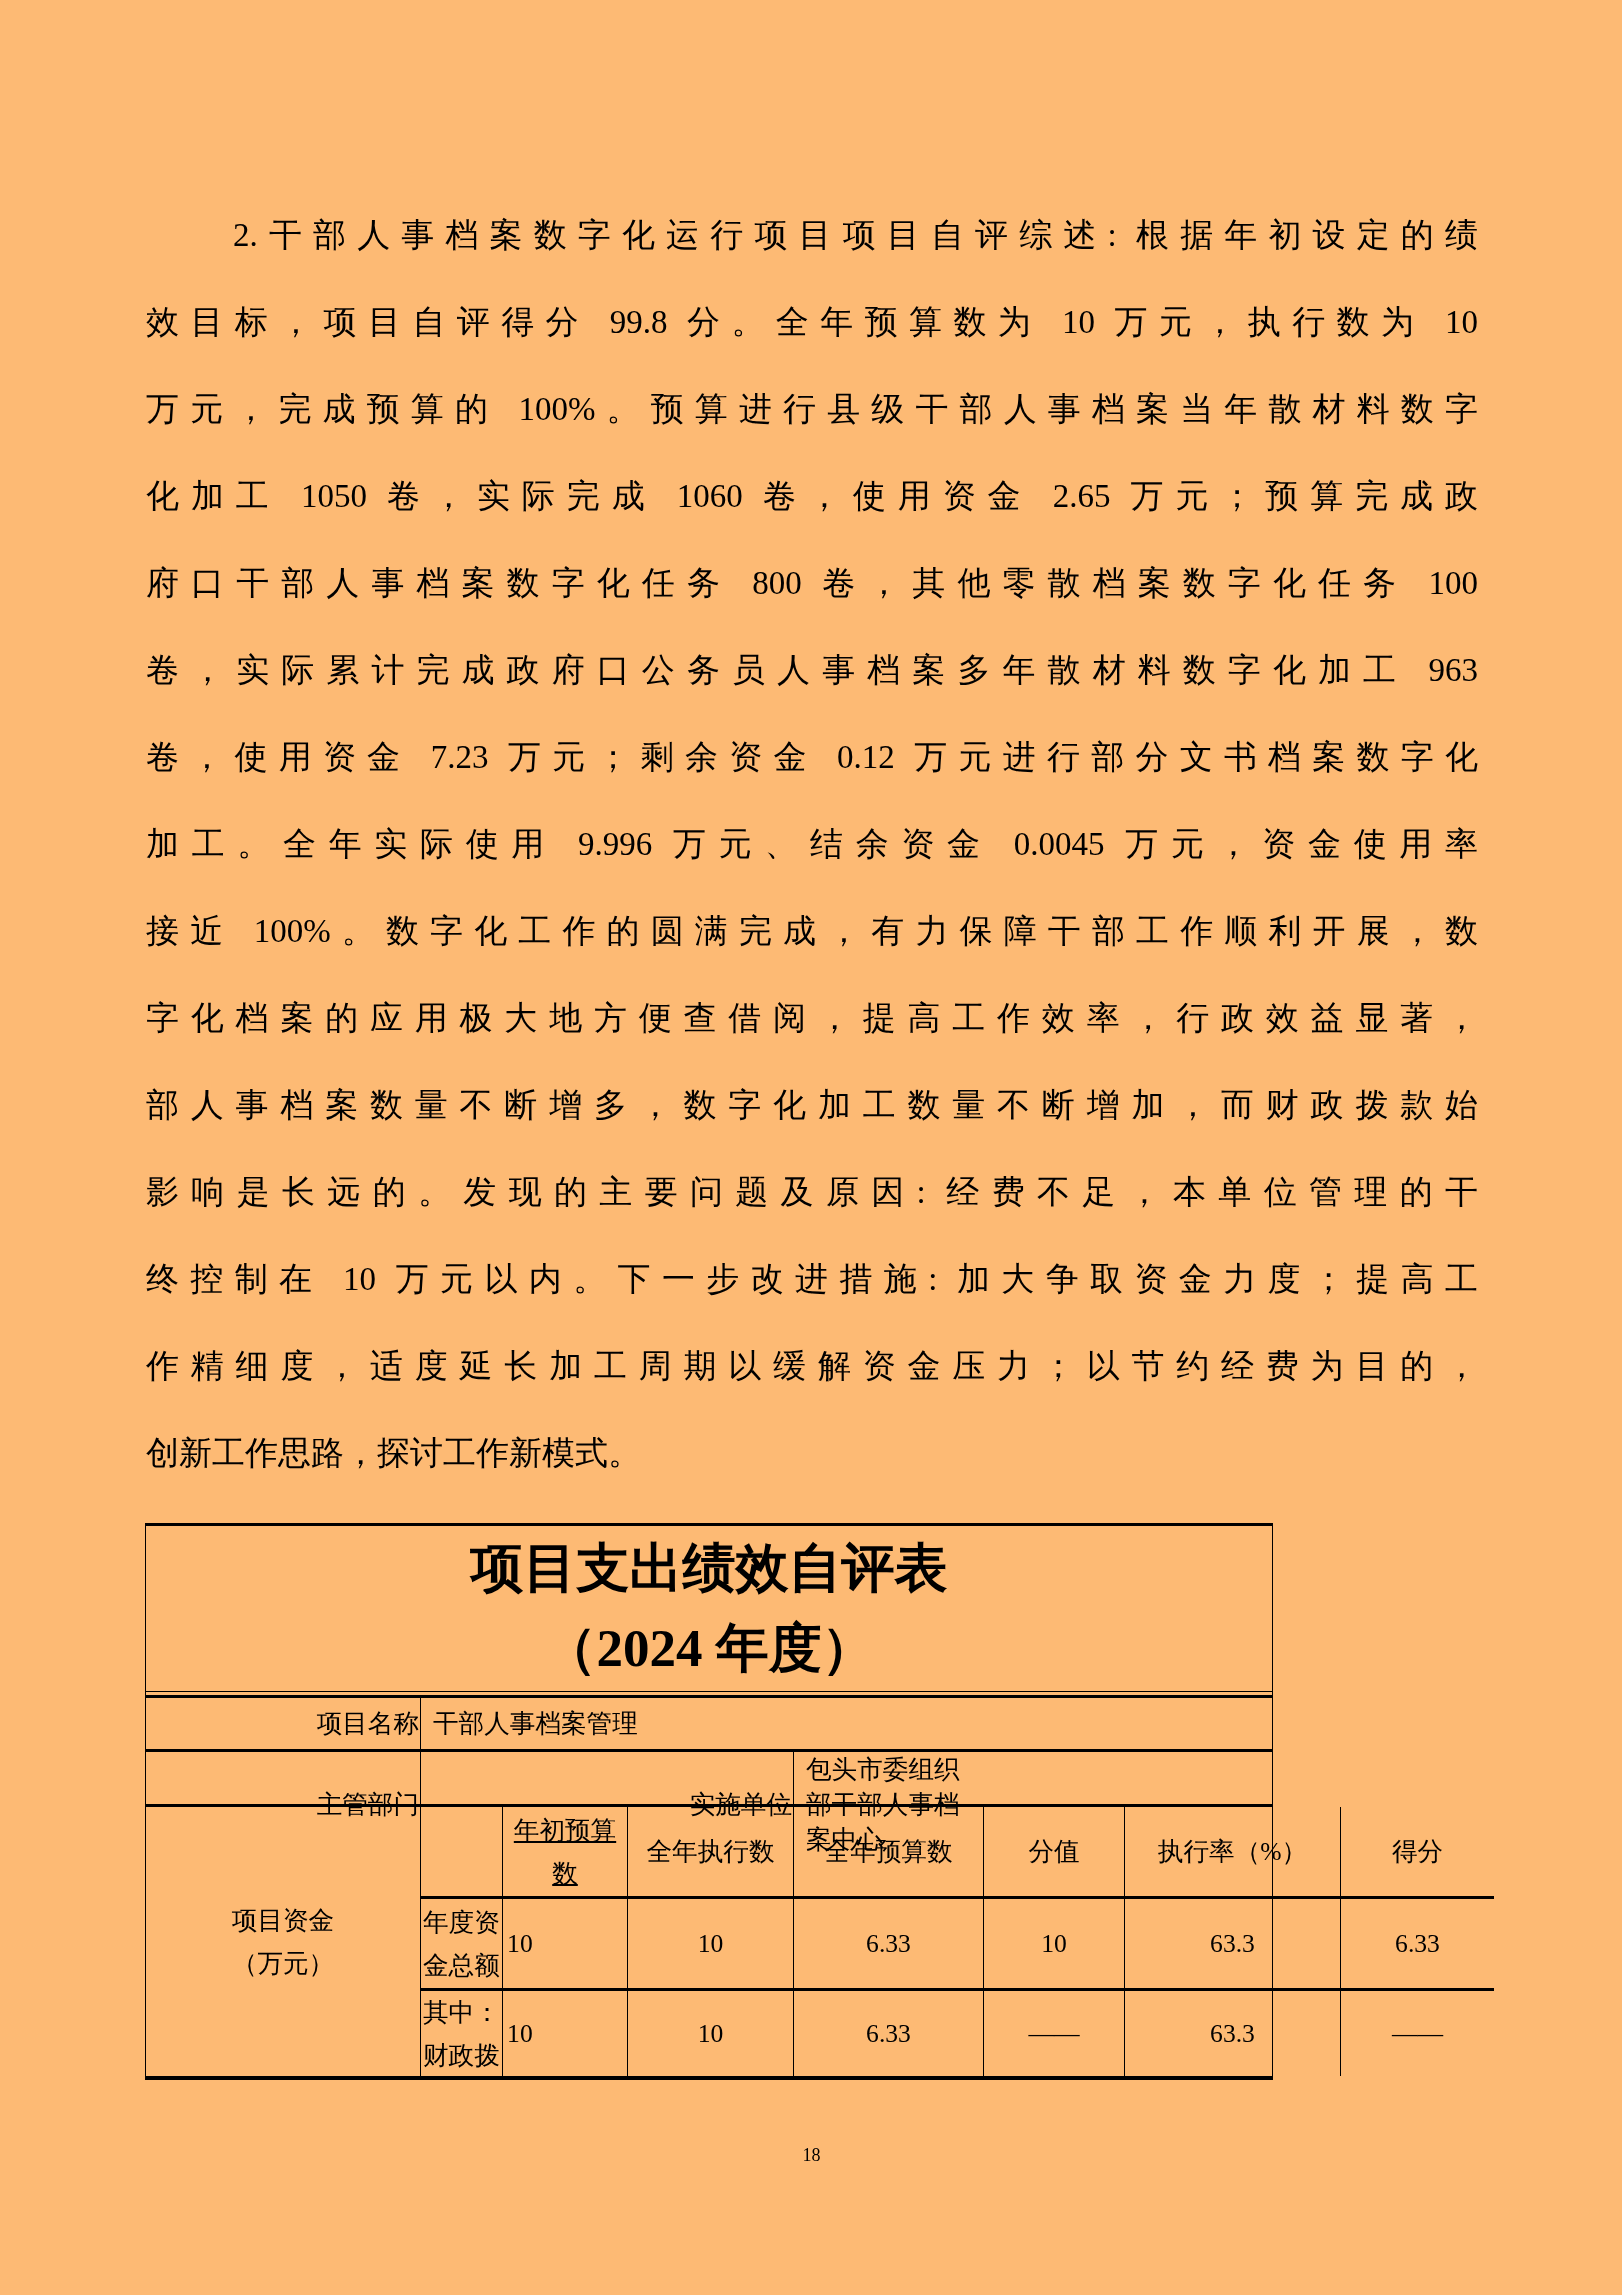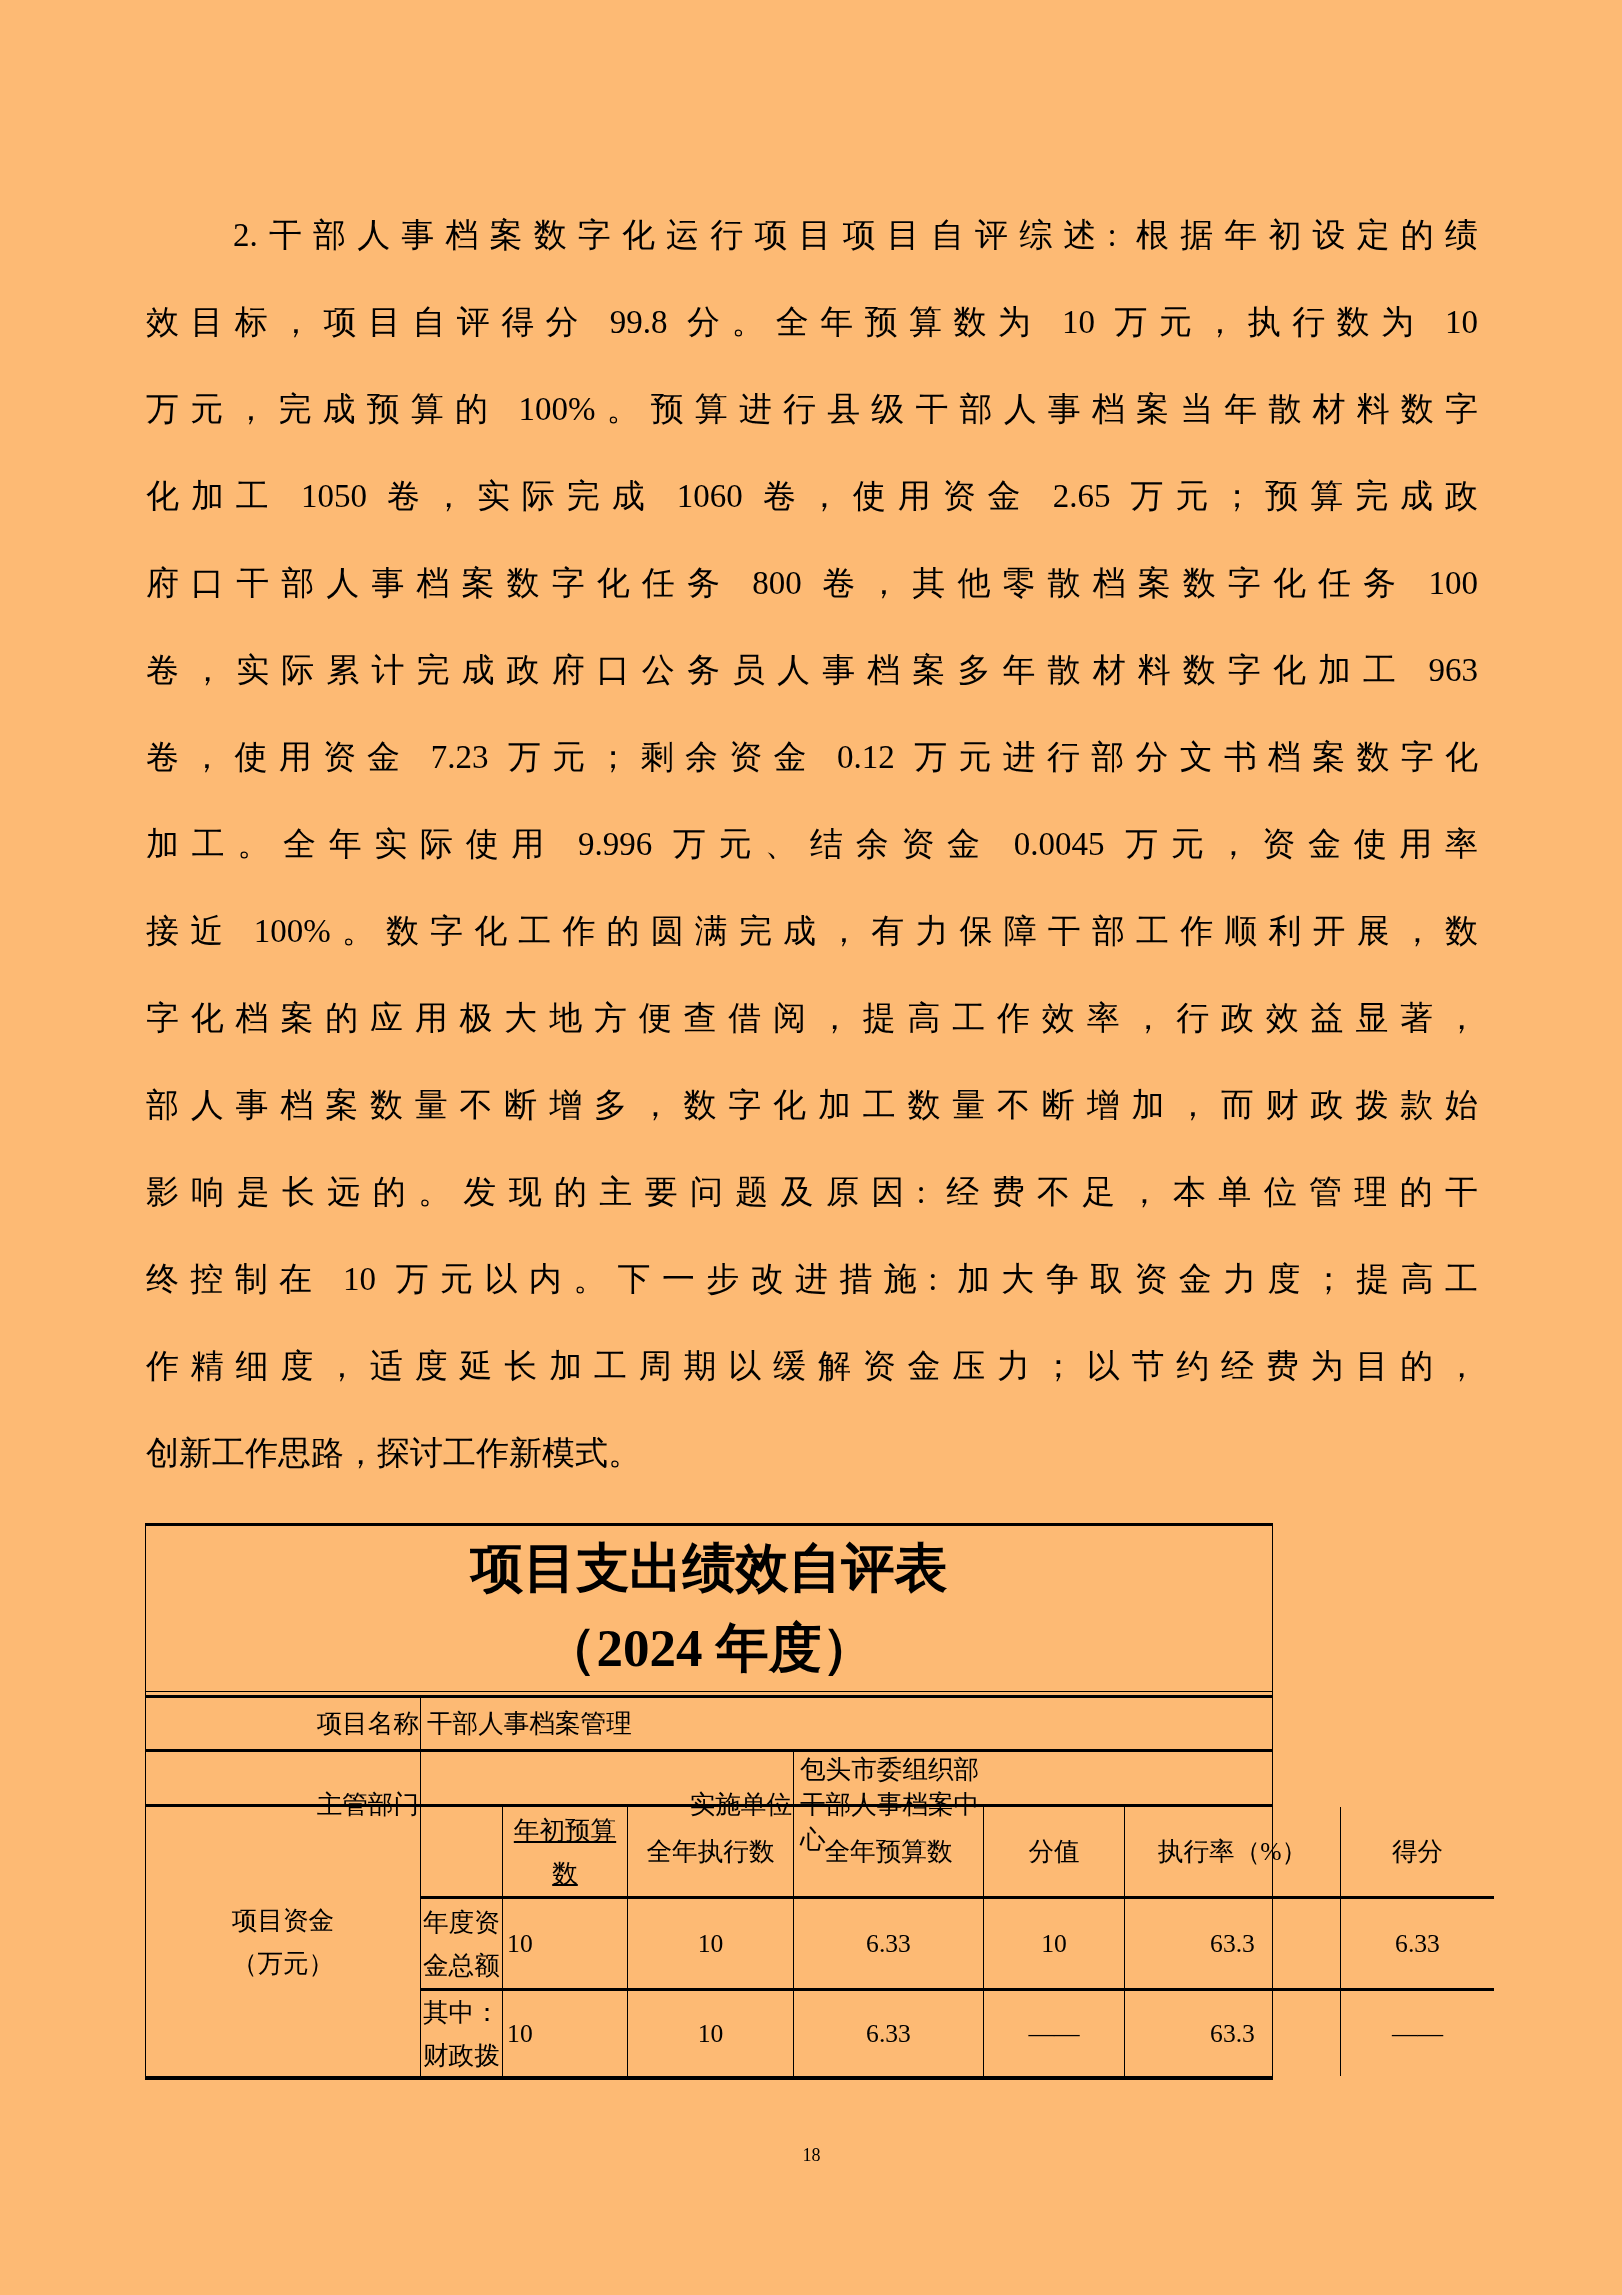--- a/index.html
+++ b/index.html
@@ -29,21 +29,21 @@
     display:flex; flex-direction:column; justify-content:center; align-items:center;
     gap:26.6px; font-weight:bold; font-size:53px; line-height:1;
   }
   .t-gap { height:3.1px; }
   .row { display:grid; }
   .name-row { grid-template-columns:274px 1073px; height:57px; border-top:3.6px solid #000; border-bottom:3.6px solid #000; }
   .dept-row { grid-template-columns:274px 373px 190px 510px; height:55px; border-bottom:3.6px solid #000; }
   .cell { display:flex; align-items:center; min-width:0; }
   .cell.vline { border-left:1.5px solid #000; }
   .lbl { justify-content:flex-end; padding-right:1px; text-align:right; }
-  .val { justify-content:flex-start; padding-left:6px; }
+  .val { justify-content:flex-start; padding-left:12px; }
   .fgrid {
     display:grid;
     grid-template-columns:274px 82px 125px 166px 190px 141px 216px 154px;
     grid-template-rows:92px 92px 85px;
   }
   .c {
     border-left:1.5px solid #000; display:flex; align-items:center; justify-content:center;
     text-align:center; min-width:0; line-height:43px;
   }
   .c.hsep { border-bottom:3.6px solid #000; }

